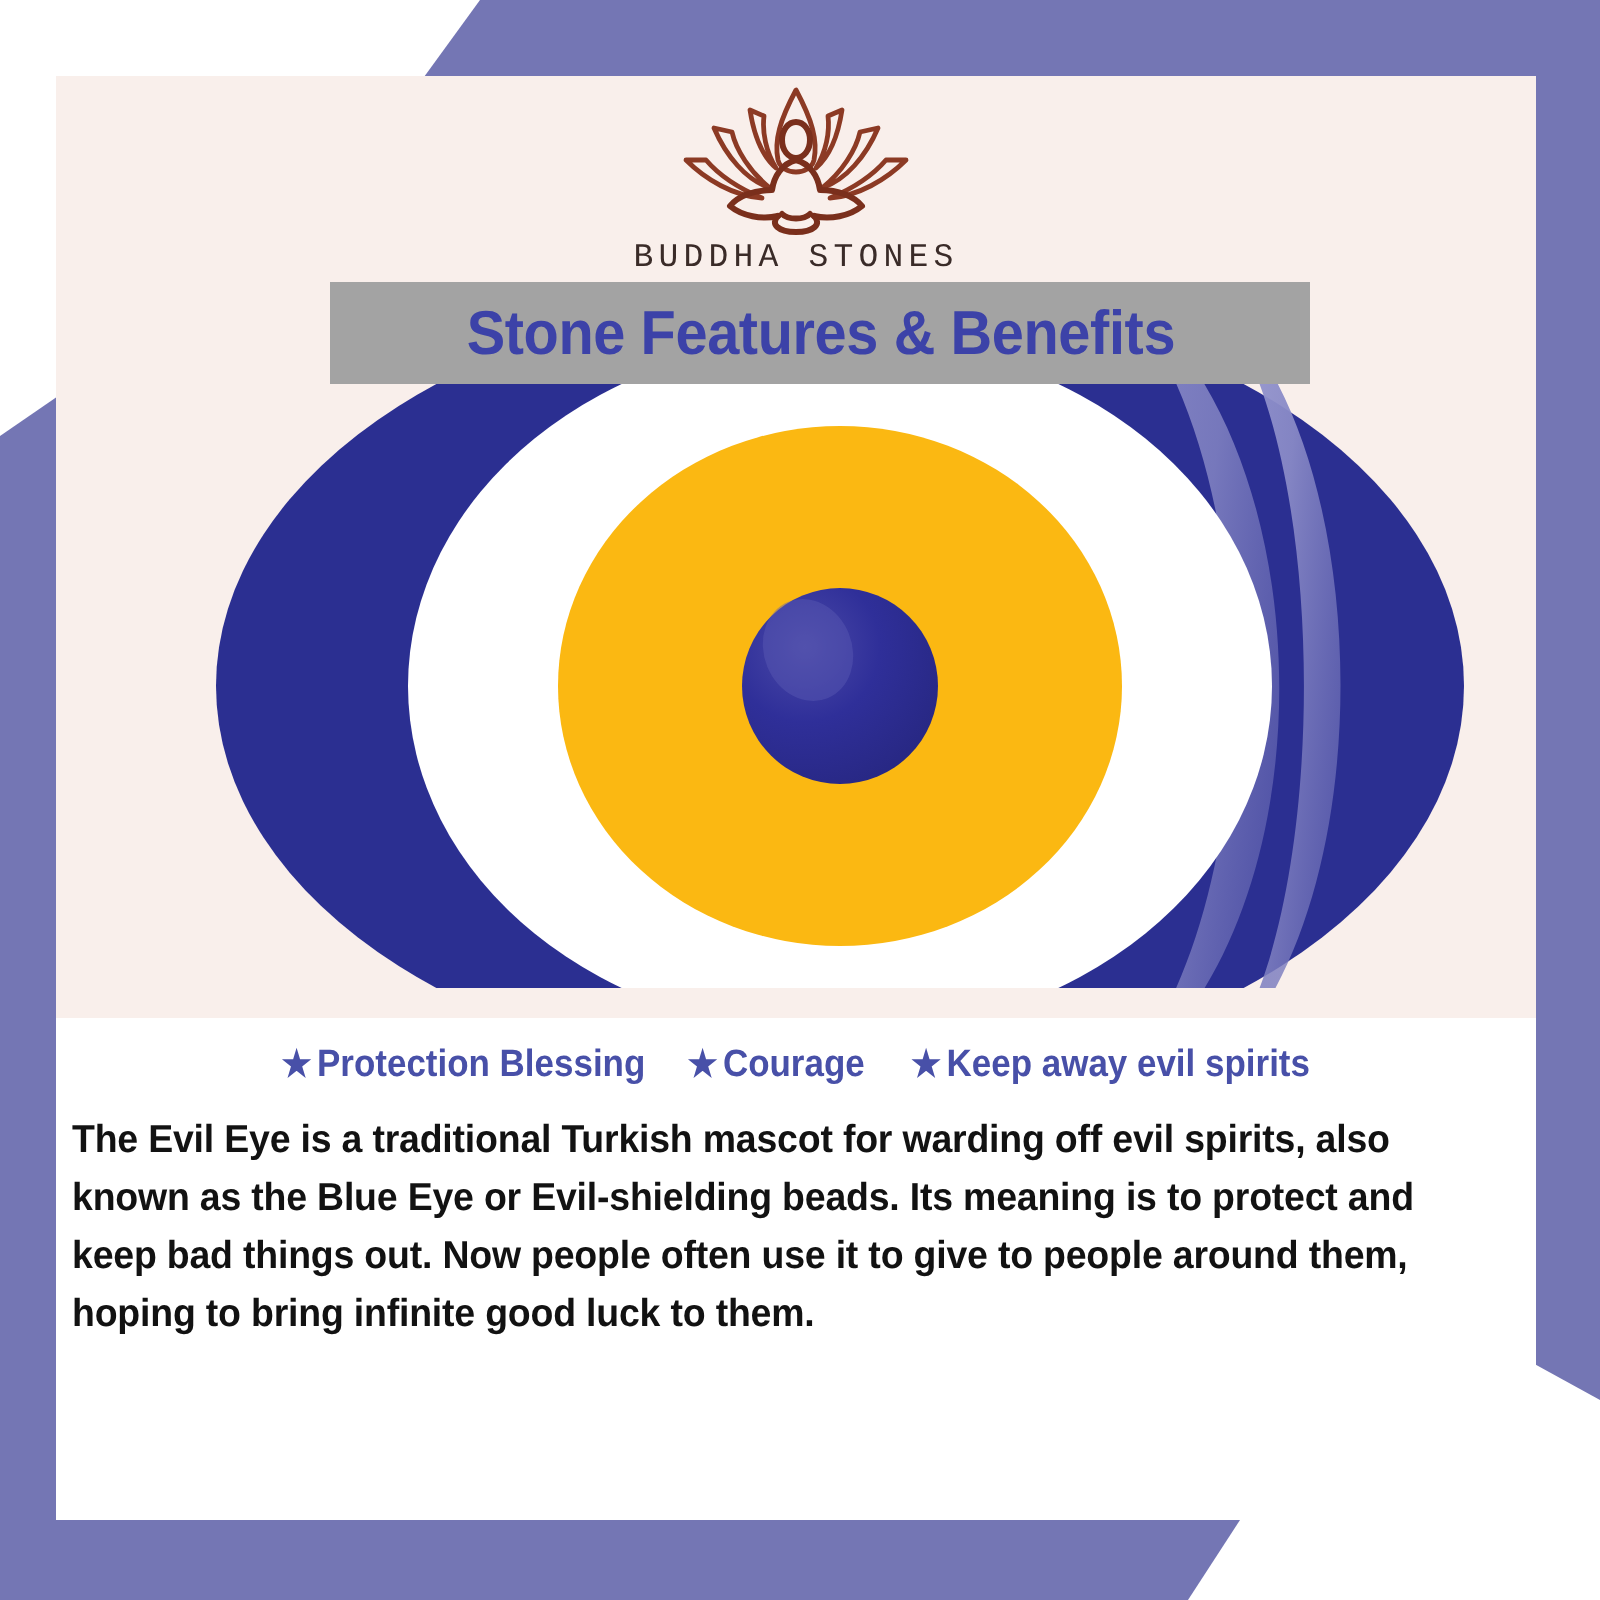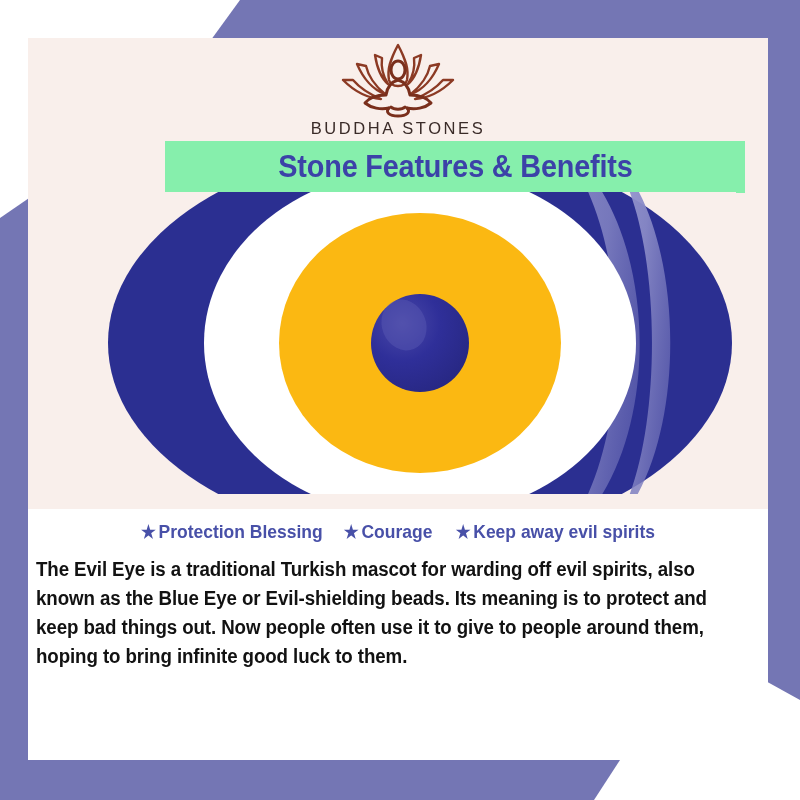--- a/index.html
+++ b/index.html
@@ -90,35 +90,35 @@
     justify-content: flex-start;
   }
 
   #logo-mark {
     margin-top: 2px;
     width: 122px;
     height: 78px;
   }
 
   #logo-wordmark {
-    font-family: Liberation Sans, sans-serif;
+    font-family: Liberation Mono, monospace;
     font-size: 16.5px;
     letter-spacing: 2.6px;
     color: #3a2b28;
     margin-top: 1px;
   }
 
   
   #title-band {
     position: absolute;
     left: 165px;
     top: 141px;
-    width: 580px;
+    width: 490px;
     height: 52px;
-    background: #86efac;
+    background: #a3a3a3;
     display: flex;
     align-items: center;
     justify-content: center;
   }
 
   #title-text {
     font-size: 31px;
     font-weight: 700;
     color: #3c42a8;
     letter-spacing: -0.2px;

